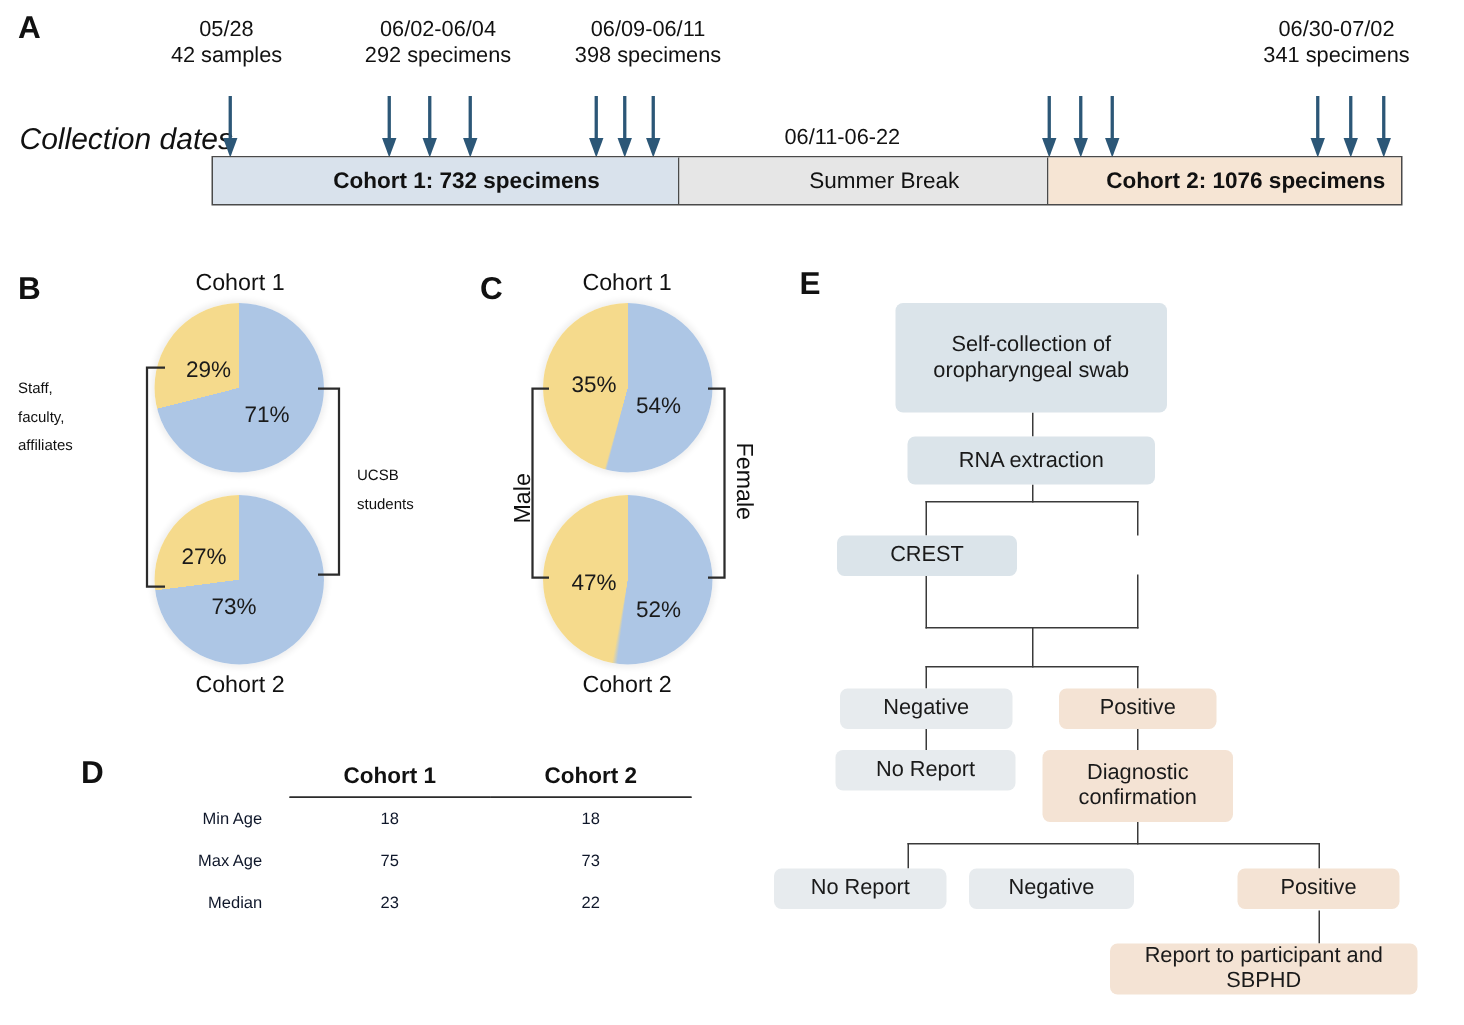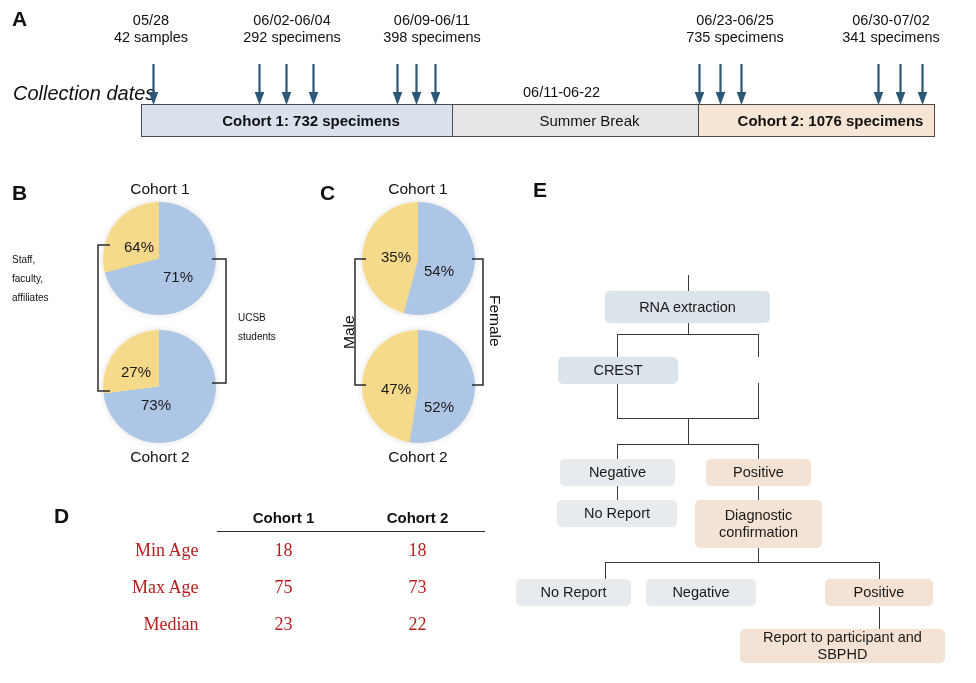--- a/index.html
+++ b/index.html
@@ -61,21 +61,21 @@
 
   
   #panelD{position:absolute;left:0;top:495px;width:500px;height:180px;}
   .d-table{position:absolute;left:120px;top:12px;border-collapse:collapse;}
   .d-table th{
     font-size:15px;font-weight:bold;color:#111;padding:2px 12px 5px 12px;
     text-align:center;min-width:110px;border-bottom:1.6px solid #2b2b2b;
   }
   .d-table th.rowhead{border-bottom:none;min-width:0;}
   .d-table td{
-    font-size:18px;color:#b91c1c;padding:8px 12px;text-align:center;font-family:Liberation Serif, serif;
+    font-size:11px;color:#0f172a;padding:8px 12px;text-align:center;
   }
   .d-table td.rowhead{text-align:right;padding-right:18px;font-weight:normal;}
 
   
   #panelE{position:absolute;left:500px;top:175px;width:476px;height:508px;}
   .fbox{
     position:absolute;box-sizing:border-box;border-radius:5px;
     display:flex;align-items:center;justify-content:center;text-align:center;
     font-size:14.5px;line-height:17px;color:#1a1a1a;padding:2px 6px;
   }
@@ -99,24 +99,20 @@
       <span>42 samples</span>
     </div>
     <div class="a-tick-label" style="left:212px;top:12px;width:160px;">
       <span>06/02-06/04</span><br>
       <span>292 specimens</span>
     </div>
     <div class="a-tick-label" style="left:352px;top:12px;width:160px;">
       <span>06/09-06/11</span><br>
       <span>398 specimens</span>
     </div>
-    <div class="a-tick-label" style="left:655px;top:12px;width:160px;">
-      <span>06/23-06/25</span><br>
-      <span>735 specimens</span>
-    </div>
     <div class="a-tick-label" style="left:810px;top:12px;width:162px;">
       <span>06/30-07/02</span><br>
       <span>341 specimens</span>
     </div>
 
     <div class="a-collection-label" style="left:13px;top:82px;">Collection dates</div>
     <div class="a-break-label" style="left:523px;top:84px;">06/11-06-22</div>
 
     <div class="a-arrow" style="left:148px;top:64px;height:42px;">
       <svg width="11" height="42" viewBox="0 0 11 42">
@@ -206,21 +202,21 @@
       <div class="tl-seg b2" style="flex:0 0 246px;">Summer Break</div>
       <div class="tl-seg b3" style="flex:1 1 auto;">Cohort 2: 1076 specimens</div>
     </div>
   </div>
 
   <div class="panel-letter" style="left:12px;top:182px;">B</div>
 
   <div class="pie-title" style="left:100px;top:180px;width:120px;">Cohort 1</div>
 
   <div class="pie" style="left:103px;top:202px;width:113px;height:113px;background:conic-gradient(from 0deg, #adc6e5 0deg 255.6deg, #f5da8c 255.6deg 360deg);"></div>
-  <div class="pie-lbl" style="left:124px;top:238px;">64%</div>
+  <div class="pie-lbl" style="left:124px;top:238px;">29%</div>
   <div class="pie-lbl" style="left:163px;top:268px;">71%</div>
 
   <div class="pie" style="left:103px;top:330px;width:113px;height:113px;background:conic-gradient(from 0deg, #adc6e5 0deg 262.8deg, #f5da8c 262.8deg 360deg);"></div>
   <div class="pie-lbl" style="left:121px;top:363px;">27%</div>
   <div class="pie-lbl" style="left:141px;top:396px;">73%</div>
 
   <div class="pie-title" style="left:100px;top:448px;width:120px;">Cohort 2</div>
 
   <div class="bracket" style="left:89px;top:244px;">
     <svg width="22" height="148" viewBox="0 0 22 148">
@@ -318,20 +314,21 @@
     <div class="connector v" style="left:258px;top:269px;height:15px;"></div>
     <div class="connector v" style="left:117px;top:310px;height:15px;"></div>
     <div class="connector v" style="left:258px;top:310px;height:15px;"></div>
     <div class="connector v" style="left:258px;top:373px;height:15px;"></div>
     <div class="connector h" style="left:105px;top:387px;width:275px;"></div>
     <div class="connector v" style="left:105px;top:387px;height:17px;"></div>
     <div class="connector v" style="left:379px;top:387px;height:17px;"></div>
     <div class="connector h" style="left:68px;top:416px;width:23px;"></div>
     <div class="connector v" style="left:379px;top:432px;height:22px;"></div>
 
+    <div class="fbox blue" style="left:97px;top:27px;width:181px;height:73px;">Self-collection of oropharyngeal swab</div>
     <div class="fbox blue" style="left:105px;top:116px;width:165px;height:32px;">RNA extraction</div>
     <div class="fbox blue" style="left:58px;top:182px;width:120px;height:27px;">CREST</div>
     <div class="fbox gray" style="left:60px;top:284px;width:115px;height:27px;">Negative</div>
     <div class="fbox peach" style="left:206px;top:284px;width:105px;height:27px;">Positive</div>
     <div class="fbox gray" style="left:57px;top:325px;width:120px;height:27px;">No Report</div>
     <div class="fbox peach" style="left:195px;top:325px;width:127px;height:48px;">Diagnostic confirmation</div>
     <div class="fbox gray" style="left:16px;top:404px;width:115px;height:27px;">No Report</div>
     <div class="fbox gray" style="left:146px;top:404px;width:110px;height:27px;">Negative</div>
     <div class="fbox peach" style="left:325px;top:404px;width:108px;height:27px;">Positive</div>
     <div class="fbox peach" style="left:240px;top:454px;width:205px;height:34px;">Report to participant and SBPHD</div>

